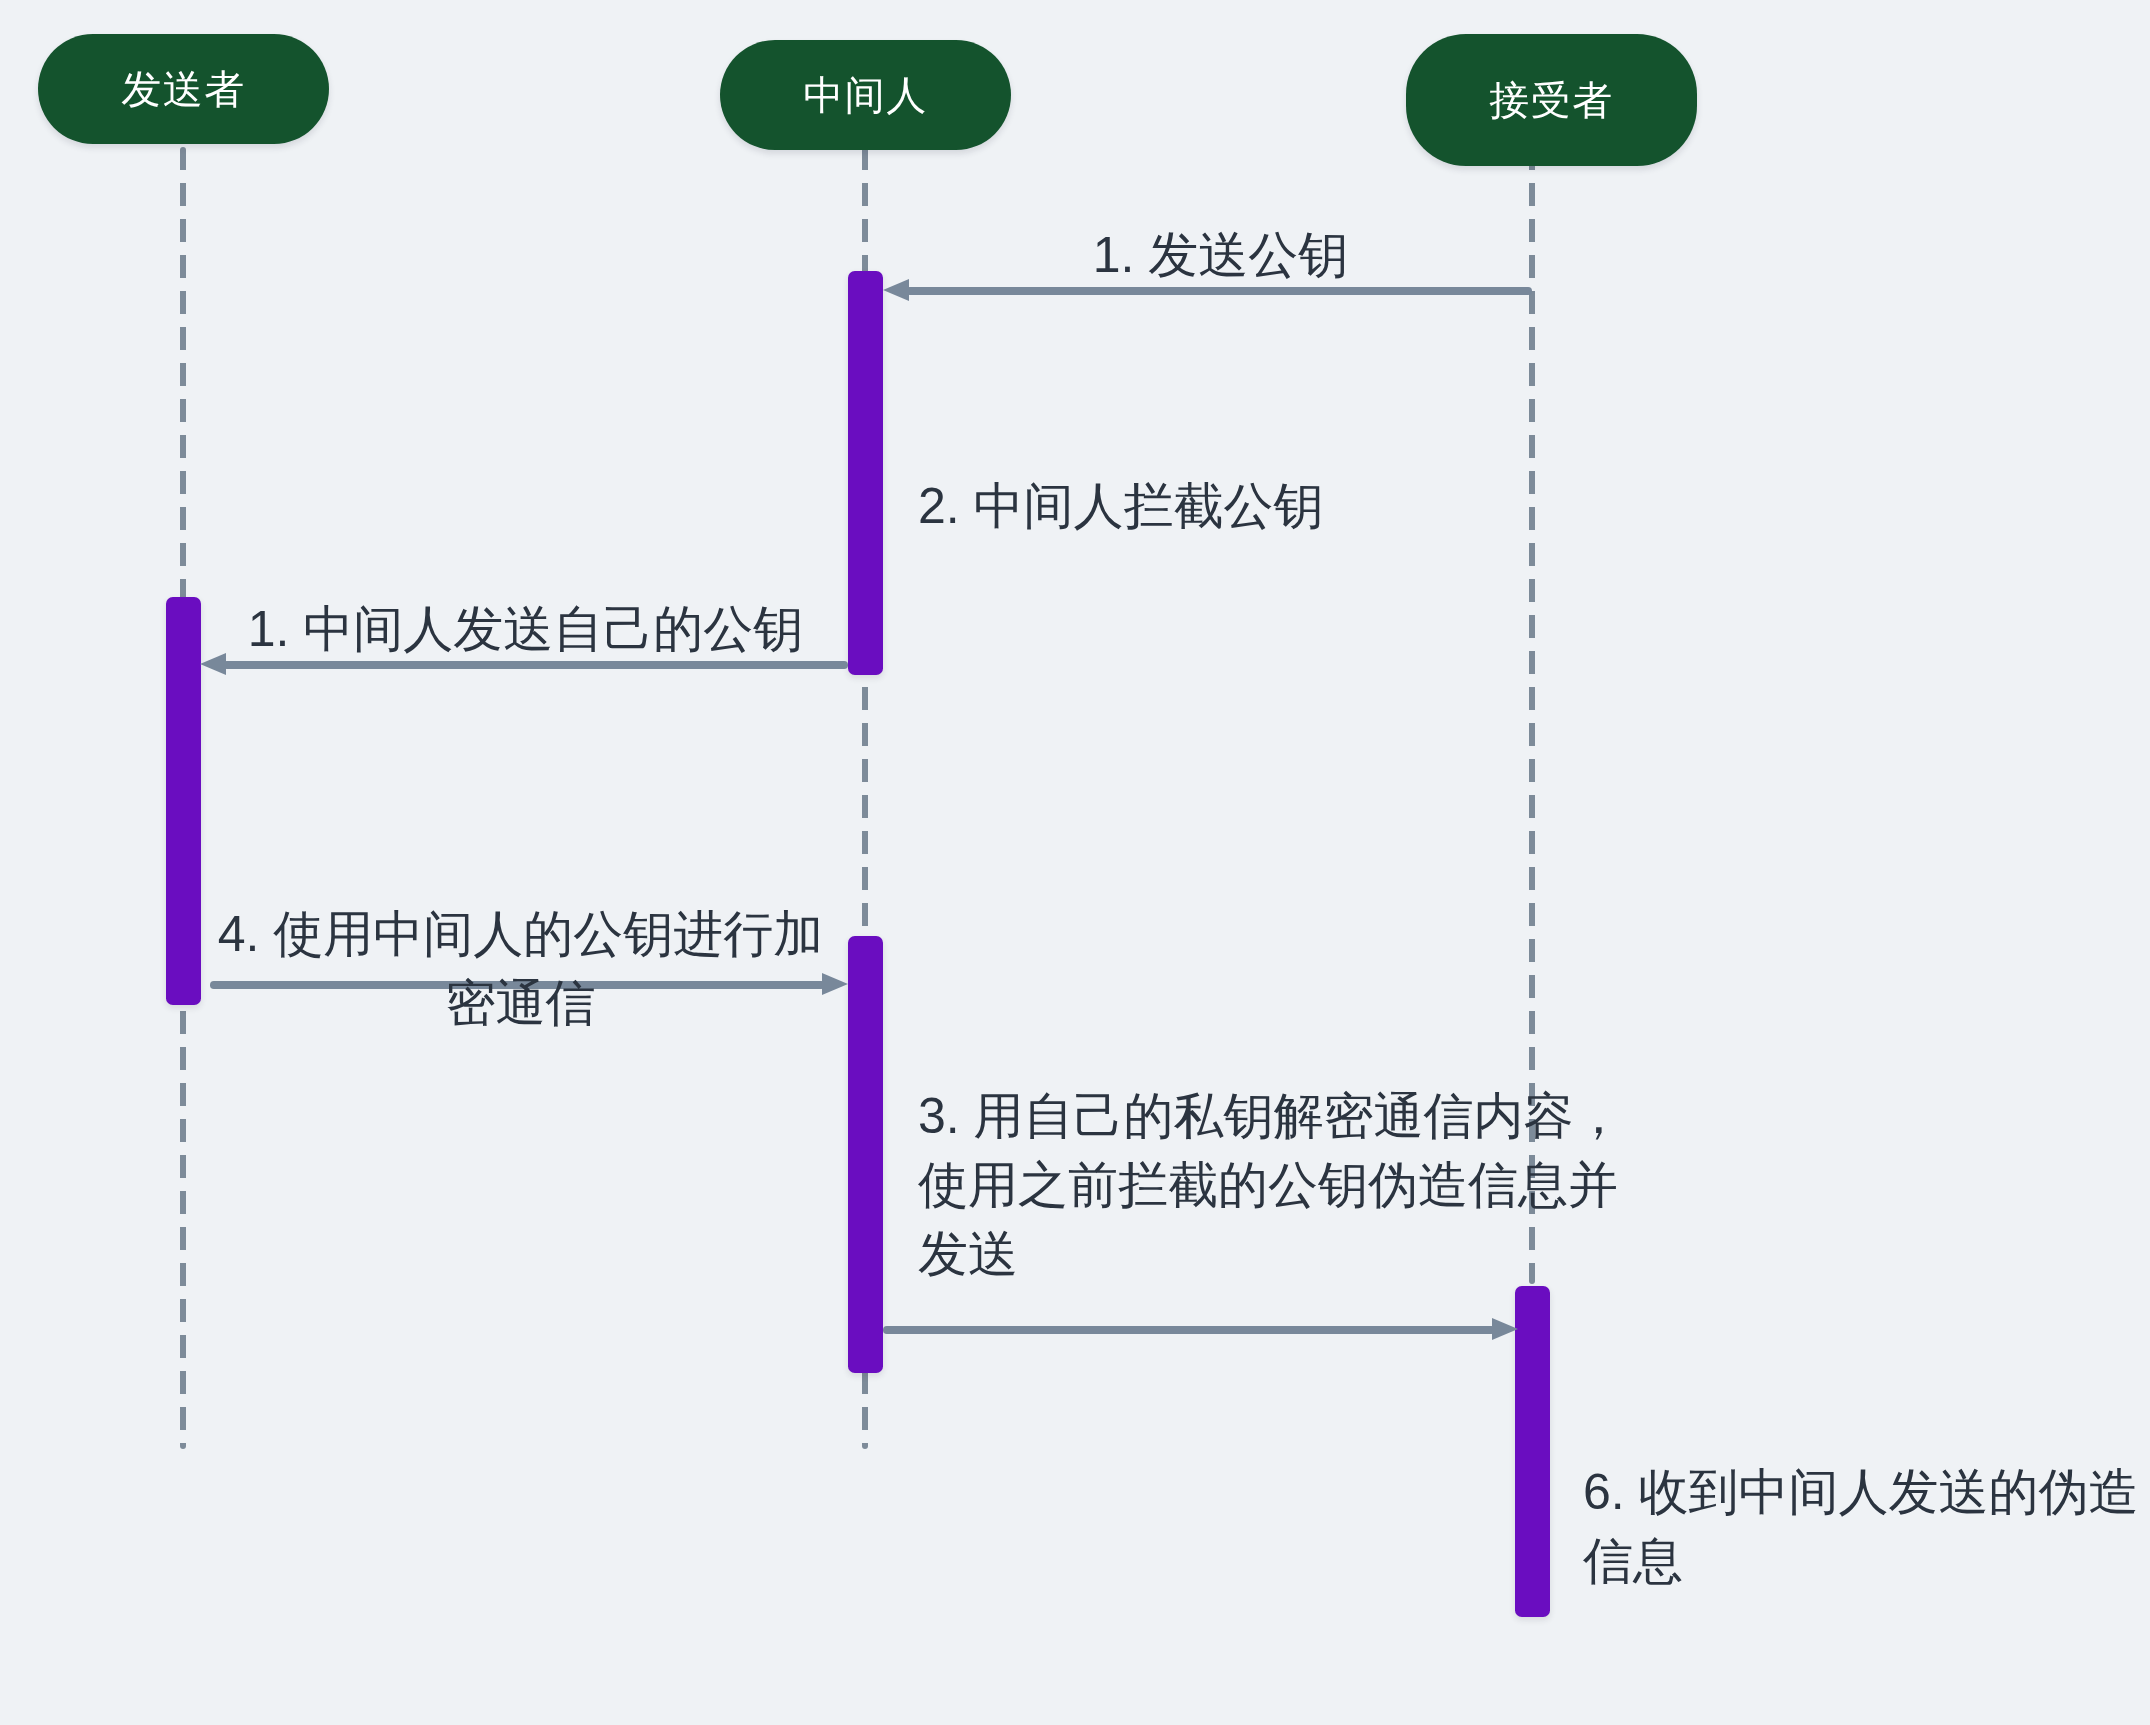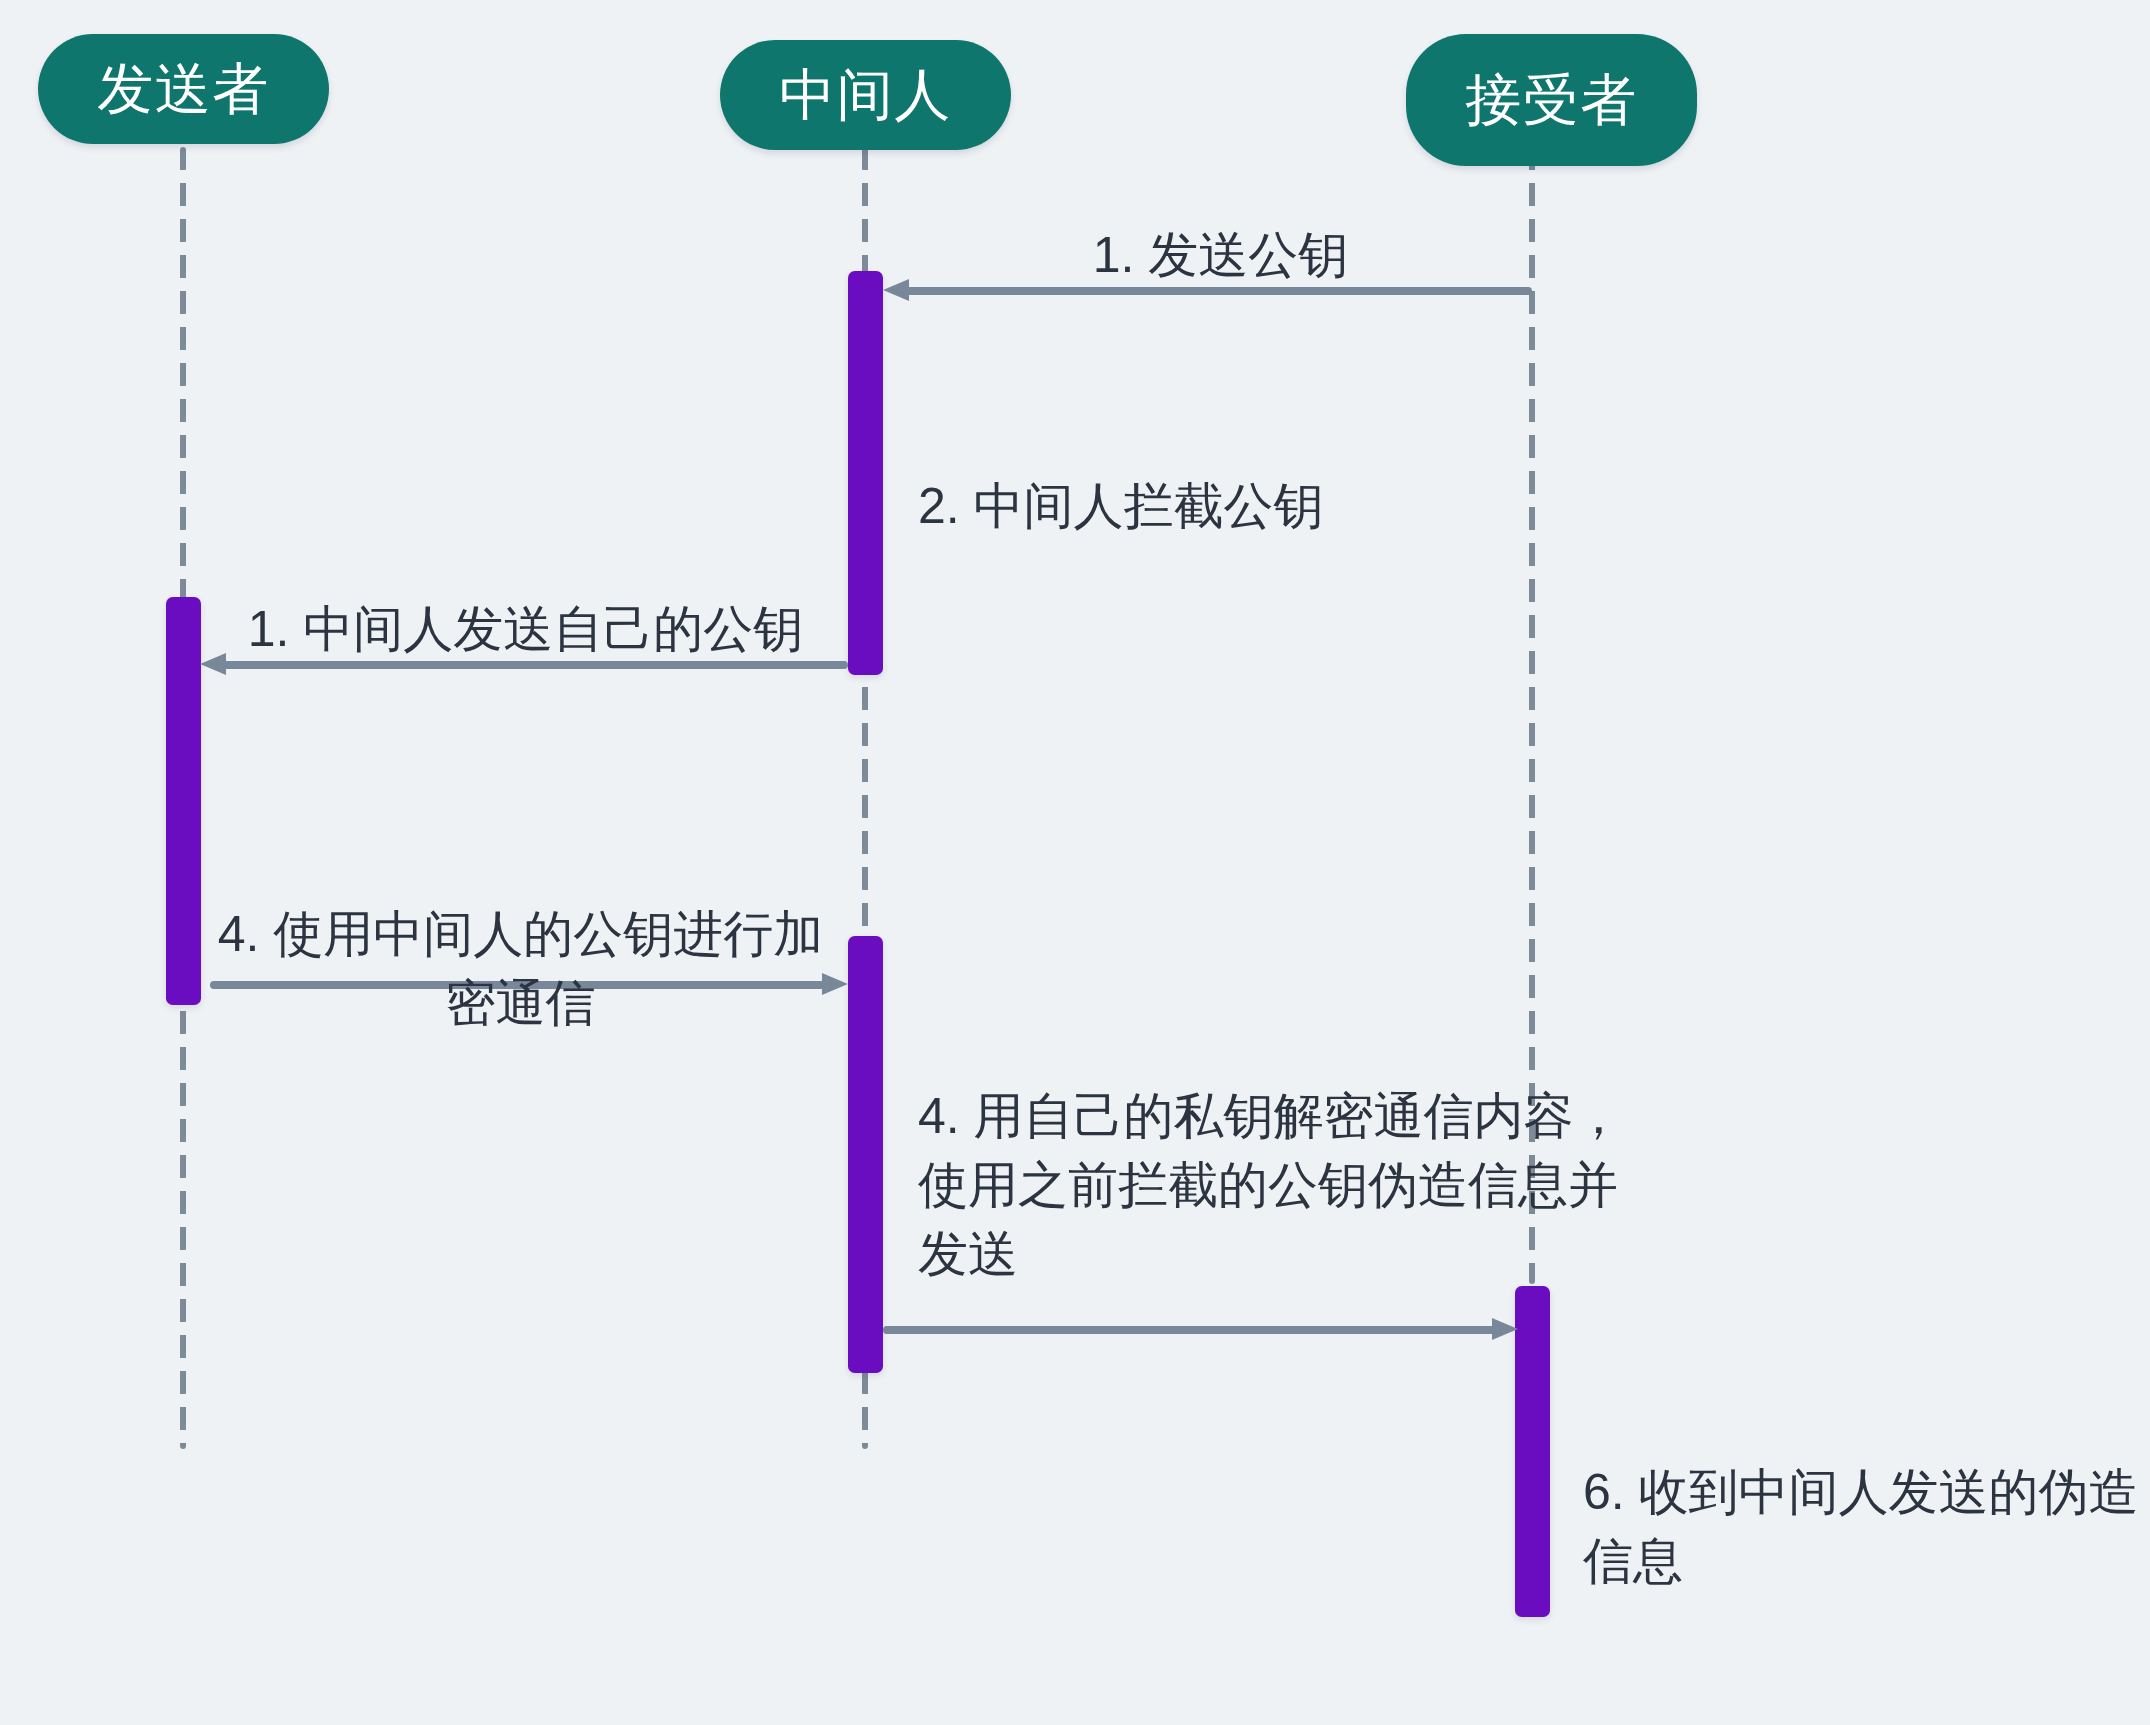--- a/index.html
+++ b/index.html
@@ -16,25 +16,25 @@
     font-family: "Liberation Sans", "DejaVu Sans", sans-serif;
     overflow: hidden;
   }
 
   
   .actor-box {
     position: absolute;
     display: flex;
     align-items: center;
     justify-content: center;
-    background: #0f766e;
+    background: #14532d;
     color: #ffffff;
     border-radius: 60px;
     box-shadow: 0 3.8px 6.8px rgba(40, 40, 60, 0.13);
-    font-size: 56px;
+    font-size: 40px;
     letter-spacing: 1.5px;
     line-height: 1;
     box-sizing: border-box;
     user-select: none;
     text-align: right;
   }
 
   
   .lifeline {
     position: absolute;
@@ -141,21 +141,21 @@
       <div class="arrow to-right" style="left: 883px; top: 1326px; width: 635px;">
         <div class="shaft" style="left: 0px; width: 612px;"></div>
         <div class="head"></div>
       </div>
     </div>
   <div id="labels-layer">
       <div class="msg-label center" style="left: 907px; top: 221px; width: 627px;">1. 发送公钥</div>
       <div class="msg-label left" style="left: 918px; top: 472px; width: 831px;">2. 中间人拦截公钥</div>
       <div class="msg-label center" style="left: 227px; top: 595px; width: 597px;">1. 中间人发送自己的公钥</div>
       <div class="msg-label center" style="left: 203px; top: 900px; width: 635px;">4. 使用中间人的公钥进行加密通信</div>
-      <div class="msg-label left" style="left: 918px; top: 1082px; width: 831px;">4. 用自己的私钥解密通信内容，
+      <div class="msg-label left" style="left: 918px; top: 1082px; width: 831px;">3. 用自己的私钥解密通信内容，
 使用之前拦截的公钥伪造信息并
 发送</div>
       <div class="msg-label left" style="left: 1583px; top: 1458px; width: 574px;">6. 收到中间人发送的伪造信息</div>
     </div>
   <div id="actors-layer">
       <div class="actor-box" style="left: 38px; top: 34px; width: 291px; height: 110px;">
         <span>发送者</span>
       </div>
       <div class="actor-box" style="left: 720px; top: 40px; width: 291px; height: 110px;">
         <span>中间人</span>

